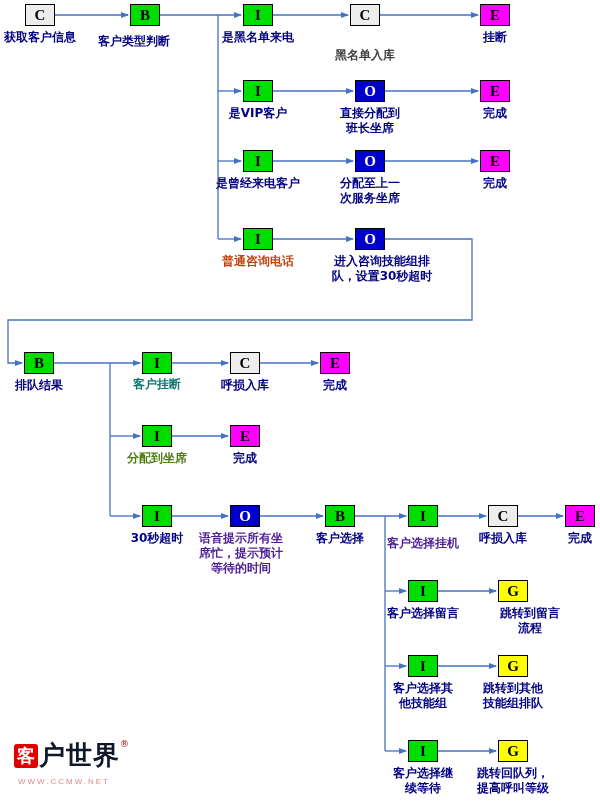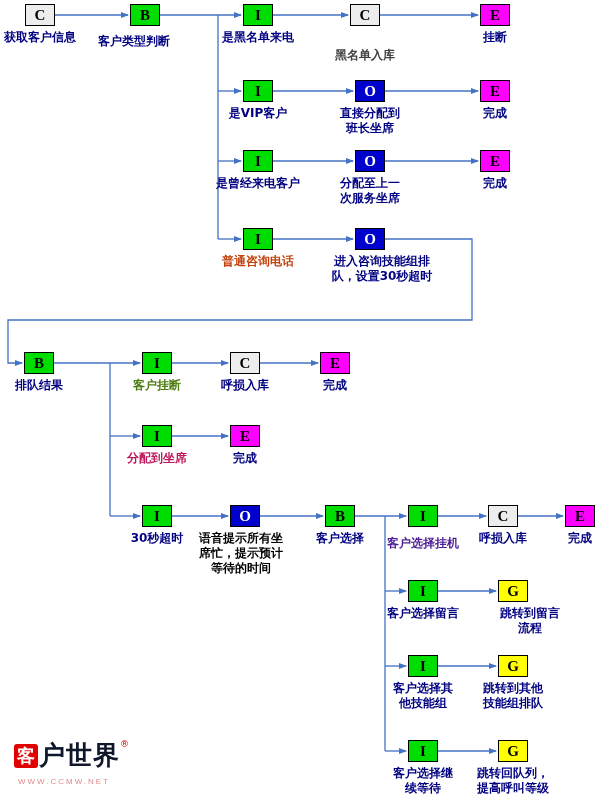--- a/index.html
+++ b/index.html
@@ -108,33 +108,33 @@
       <div class="node" style="left: 480px; top: 150px; background: rgb(255, 0, 255); color: rgb(0, 0, 0);">E</div>
       <div class="node-label" style="left: 465px; top: 176px; width: 60px; color: rgb(0, 0, 128);">完成</div>
       <div class="node" style="left: 243px; top: 228px; background: rgb(0, 221, 0); color: rgb(0, 0, 0);">I</div>
       <div class="node-label" style="left: 216px; top: 254px; width: 84px; color: #c2410c;">普通咨询电话</div>
       <div class="node" style="left: 355px; top: 228px; background: rgb(0, 0, 204); color: rgb(255, 255, 255);">O</div>
       <div class="node-label" style="left: 326px; top: 254px; width: 112px; color: rgb(0, 0, 128);">进入咨询技能组排
 队，设置30秒超时</div>
       <div class="node" style="left: 24px; top: 352px; background: rgb(0, 221, 0); color: rgb(0, 0, 0);">B</div>
       <div class="node-label" style="left: 9px; top: 378px; width: 60px; color: rgb(0, 0, 128);">排队结果</div>
       <div class="node" style="left: 142px; top: 352px; background: rgb(0, 221, 0); color: rgb(0, 0, 0);">I</div>
-      <div class="node-label" style="left: 127px; top: 378px; width: 60px; color: #4d7c0f;">客户挂断</div>
+      <div class="node-label" style="left: 127px; top: 378px; width: 60px; color: #0f766e; font-family: Liberation Mono, monospace;">客户挂断</div>
       <div class="node" style="left: 230px; top: 352px; background: rgb(237, 237, 237); color: rgb(0, 0, 0);">C</div>
       <div class="node-label" style="left: 215px; top: 378px; width: 60px; color: rgb(0, 0, 128);">呼损入库</div>
       <div class="node" style="left: 320px; top: 352px; background: rgb(255, 0, 255); color: rgb(0, 0, 0);">E</div>
       <div class="node-label" style="left: 305px; top: 378px; width: 60px; color: rgb(0, 0, 128);">完成</div>
       <div class="node" style="left: 142px; top: 425px; background: rgb(0, 221, 0); color: rgb(0, 0, 0);">I</div>
-      <div class="node-label" style="left: 121px; top: 451px; width: 72px; color: #be185d;">分配到坐席</div>
+      <div class="node-label" style="left: 121px; top: 451px; width: 72px; color: #4d7c0f;">分配到坐席</div>
       <div class="node" style="left: 230px; top: 425px; background: rgb(255, 0, 255); color: rgb(0, 0, 0);">E</div>
       <div class="node-label" style="left: 215px; top: 451px; width: 60px; color: rgb(0, 0, 128);">完成</div>
       <div class="node" style="left: 142px; top: 505px; background: rgb(0, 221, 0); color: rgb(0, 0, 0);">I</div>
       <div class="node-label" style="left: 121px; top: 531px; width: 72px; color: rgb(0, 0, 128);">30秒超时</div>
       <div class="node" style="left: 230px; top: 505px; background: rgb(0, 0, 204); color: rgb(255, 255, 255);">O</div>
-      <div class="node-label" style="left: 193px; top: 531px; width: 96px; color: #000000;">语音提示所有坐
+      <div class="node-label" style="left: 193px; top: 531px; width: 96px; color: #4c1d95;">语音提示所有坐
 席忙，提示预计
 等待的时间</div>
       <div class="node" style="left: 325px; top: 505px; background: rgb(0, 221, 0); color: rgb(0, 0, 0);">B</div>
       <div class="node-label" style="left: 310px; top: 531px; width: 60px; color: rgb(0, 0, 128);">客户选择</div>
       <div class="node" style="left: 408px; top: 505px; background: rgb(0, 221, 0); color: rgb(0, 0, 0);">I</div>
       <div class="node-label" style="left: 380px; top: 520px; width: 86px; color: #4c1d95; margin-top: 16px;">客户选择挂机</div>
       <div class="node" style="left: 488px; top: 505px; background: rgb(237, 237, 237); color: rgb(0, 0, 0);">C</div>
       <div class="node-label" style="left: 473px; top: 531px; width: 60px; color: rgb(0, 0, 128);">呼损入库</div>
       <div class="node" style="left: 565px; top: 505px; background: rgb(255, 0, 255); color: rgb(0, 0, 0);">E</div>
       <div class="node-label" style="left: 555px; top: 531px; width: 50px; color: rgb(0, 0, 128);">完成</div>

